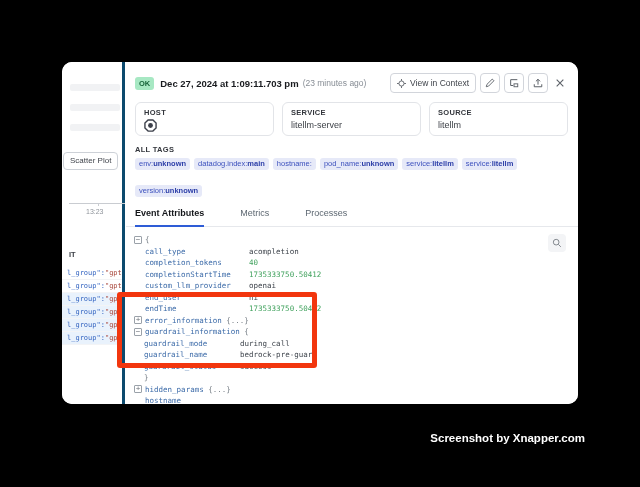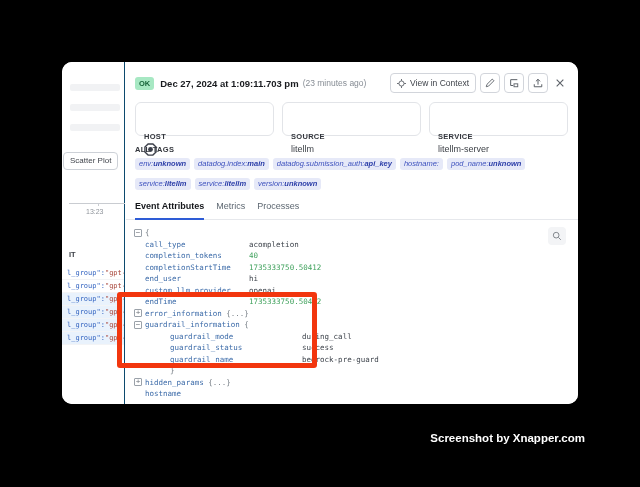--- a/index.html
+++ b/index.html
@@ -6,21 +6,21 @@
   html,body { width:640px; height:487px; }
   body { background:#000; position:relative; overflow:hidden;
          font-family:"Liberation Sans", sans-serif; }
 
   .window { position:absolute; left:62px; top:62px; width:516px; height:342px;
             background:#fff; border-radius:10px; overflow:hidden;
             box-shadow:0 8px 30px rgba(0,0,0,.65); }
 
   
   .left-panel { position:absolute; left:0; top:0; width:63px; height:100%;
-                border-right:1px solid #0c4a6e; background:#fff; }
+                border-right:3px solid #0c4a6e; background:#fff; }
   .skel { position:absolute; left:8px; width:50px; height:7px;
           background:#f1f2f4; border-radius:2px; }
   .scatter-btn { position:absolute; left:1px; top:90px; height:18px;
                  padding:0 6px; border:1px solid #cdd1d7; border-radius:4px;
                  background:#fff; font-size:8px; line-height:16px; color:#41454c;
                  white-space:nowrap; }
   .axis-line { position:absolute; left:7px; top:141px; width:56px;
                border-top:1px solid #c9ccd1; }
   .axis-tickmark { position:absolute; left:36px; top:141px; height:3px;
                    border-left:1px solid #c9ccd1; }
@@ -43,49 +43,49 @@
   .hdr-rel { font-size:8.5px; color:#878d95; margin-left:4px; white-space:nowrap; }
   .hdr-actions { margin-left:auto; display:flex; align-items:center; gap:4px; }
   .btn { border:1px solid #d2d5db; border-radius:4px; background:#fff;
          display:flex; align-items:center; font-size:8.5px; color:#3f434a;
          height:20px; padding:0 6px; gap:4px; cursor:pointer; white-space:nowrap;justify-content:space-between; }
   .icon-btn { width:20px; justify-content:center; padding:0; }
   .close-btn { border:none; width:16px; }
 
   .cards { display:flex; gap:8px; padding:9px 10px 0 9px; }
   .card { flex:1; border:1px solid #e2e4e8; border-radius:6px; padding:5px 8px; height:34px; }
-  .card-label { font-size:7.5px; font-weight:bold; color:#33363c; letter-spacing:.3px;margin-top:24px; }
+  .card-label { font-size:7.5px; font-weight:bold; color:#33363c; letter-spacing:.3px; }
   .card-value { font-size:9px; color:#3e4248; margin-top:3px; }
   .host-icon-wrap { margin-top:2px; }
 
   .tags-label { font-size:7.5px; font-weight:bold; color:#33363c;
                 letter-spacing:.3px; padding:9px 0 0 9px; }
-  .tags { padding:4px 9px 0 9px; display:flex; flex-wrap:wrap; gap:8px 4px;font-style:italic; }
+  .tags { padding:4px 9px 0 9px; display:flex; flex-wrap:wrap; gap:15px 4px; }
   .tag { background:#e6e9f8; border-radius:3px; padding:1px 4px 2px;
          font-size:7.5px; color:#3c50bd; white-space:nowrap; cursor:pointer; }
   .tag .tv { font-weight:bold; color:#2c3ea8; }
 
-  .tabs { display:flex; gap:12px; padding:11px 26px 0 9px;
+  .tabs { display:flex; gap:36px; padding:11px 26px 0 9px;
           border-bottom:1px solid #e6e8ec; }
   .tab { font-size:9px; color:#5d6771; padding-bottom:7px; cursor:pointer; }
   .tab.active { color:#15171b; font-weight:bold;
                 border-bottom:2px solid #2e5cd6; margin-bottom:-1px; }
 
   .attrs { position:relative; padding:7px 0 0 8px;
            font-family:"DejaVu Sans Mono", monospace; font-size:7.5px; color:#3a4048; }
   .search-btn { position:absolute; right:12px; top:7px; width:18px; height:18px;
                 background:#f3f4f6; border-radius:4px; display:flex;
                 align-items:center; justify-content:center; cursor:pointer; }
   .jrow { height:11.5px; line-height:11.5px; display:flex; white-space:nowrap; align-items:baseline; }
   .twisty { width:8px; height:8px; border:1px solid #9aa1a9; border-radius:1px;
             color:#6a7078; font-size:8px; line-height:6px; text-align:center;
             margin:1.5px 3px 0 0; flex:none; align-self:flex-start;
             background:#fff; cursor:pointer; font-family:"Liberation Sans",sans-serif; }
   .ind1 { margin-left:11px; }        
-  .ind2 { margin-left:36px;gap:36px; }        
+  .ind2 { margin-left:10px; }        
   .jkey { color:#3b6aa8; }
   .kcol  { width:104px; flex:none; color:#3b6aa8; }
   .kcol2 { width:96px;  flex:none; color:#3b6aa8; }
   .v-str { color:#3d434b; } .v-num { color:#41a25e; }
   .v-link { color:#3f76c8; cursor:pointer; }
   .jbrace { color:#798088; }
 
   .red-box { position:absolute; left:55px; top:230px; width:200px; height:76px;
              border:5px solid #f2360e; border-radius:3px; z-index:5; pointer-events:none; }
 
@@ -170,34 +170,33 @@
       <div class="card">
         <div class="card-label">HOST</div>
         <div class="host-icon-wrap">
           <svg width="13" height="13" viewBox="0 0 14 14">
               <path d="M4.4 1h5.2L13 4.4v5.2L9.6 13H4.4L1 9.6V4.4z" fill="none" stroke="#3b3f4a" stroke-width="1.5"></path>
               <circle cx="7" cy="7" r="2.6" fill="#3b3f4a"></circle>
             </svg>
         </div>
       </div>
       <div class="card">
+        <div class="card-label">SERVICE</div>
+        <div class="card-value">litellm-server</div>
+      </div>
+      <div class="card">
         <div class="card-label">SOURCE</div>
         <div class="card-value">litellm</div>
-      </div>
-      <div class="card">
-        <div class="card-label">SERVICE</div>
-        <div class="card-value">litellm-server</div>
       </div>
     </div>
 
     <div class="tags-label">ALL TAGS</div>
     <div class="tags">
       <span class="tag"><span class="tk">env:</span><span class="tv">unknown</span></span>
       <span class="tag"><span class="tk">datadog.index:</span><span class="tv">main</span></span>
-      <span class="tag"><span class="tk">datadog.submission_auth:</span><span class="tv">api_key</span></span>
       <span class="tag"><span class="tk">hostname:</span><span class="tv"></span></span>
       <span class="tag"><span class="tk">pod_name:</span><span class="tv">unknown</span></span>
       <span class="tag"><span class="tk">service:</span><span class="tv">litellm</span></span>
       <span class="tag"><span class="tk">service:</span><span class="tv">litellm</span></span>
       <span class="tag"><span class="tk">version:</span><span class="tv">unknown</span></span>
     </div>
 
     <div class="tabs">
       <span class="tab active">Event Attributes</span>
       <span class="tab">Metrics</span>
@@ -225,26 +224,26 @@
         </div>
       <div class="jrow ind1">
           <span class="kcol">completion_tokens</span>
           <span class="v-num">40</span>
         </div>
       <div class="jrow ind1">
           <span class="kcol">completionStartTime</span>
           <span class="v-num">1735333750.50412</span>
         </div>
       <div class="jrow ind1">
+          <span class="kcol">custom_llm_provider</span>
+          <span class="v-str">openai</span>
+        </div>
+      <div class="jrow ind1">
           <span class="kcol">end_user</span>
           <span class="v-str">hi</span>
-        </div>
-      <div class="jrow ind1">
-          <span class="kcol">custom_llm_provider</span>
-          <span class="v-str">openai</span>
         </div>
       <div class="jrow ind1">
           <span class="kcol">endTime</span>
           <span class="v-num">1735333750.50412</span>
         </div>
 
       <div class="jrow">
           <span class="twisty">+</span>
           <span class="jkey">error_information</span>
           <span class="jbrace">&nbsp;</span>
@@ -255,26 +254,26 @@
           <span class="twisty">−</span>
           <span class="jkey">guardrail_information</span>
           <span class="jbrace">&nbsp;</span>
           <span class="jbrace">{</span>
         </div>
       <div class="jrow ind2">
           <span class="kcol2">guardrail_mode</span>
           <span class="v-str">during_call</span>
         </div>
       <div class="jrow ind2">
+          <span class="kcol2">guardrail_name</span>
+          <span class="v-str">bedrock-pre-guard</span>
+        </div>
+      <div class="jrow ind2">
           <span class="kcol2">guardrail_status</span>
           <span class="v-str">success</span>
-        </div>
-      <div class="jrow ind2">
-          <span class="kcol2">guardrail_name</span>
-          <span class="v-str">bedrock-pre-guard</span>
         </div>
       <div class="jrow ind2">
           <span class="jbrace">}</span>
         </div>
 
       <div class="jrow">
           <span class="twisty">+</span>
           <span class="jkey">hidden_params</span>
           <span class="jbrace">&nbsp;</span>
           <span class="jbrace">{...}</span>

